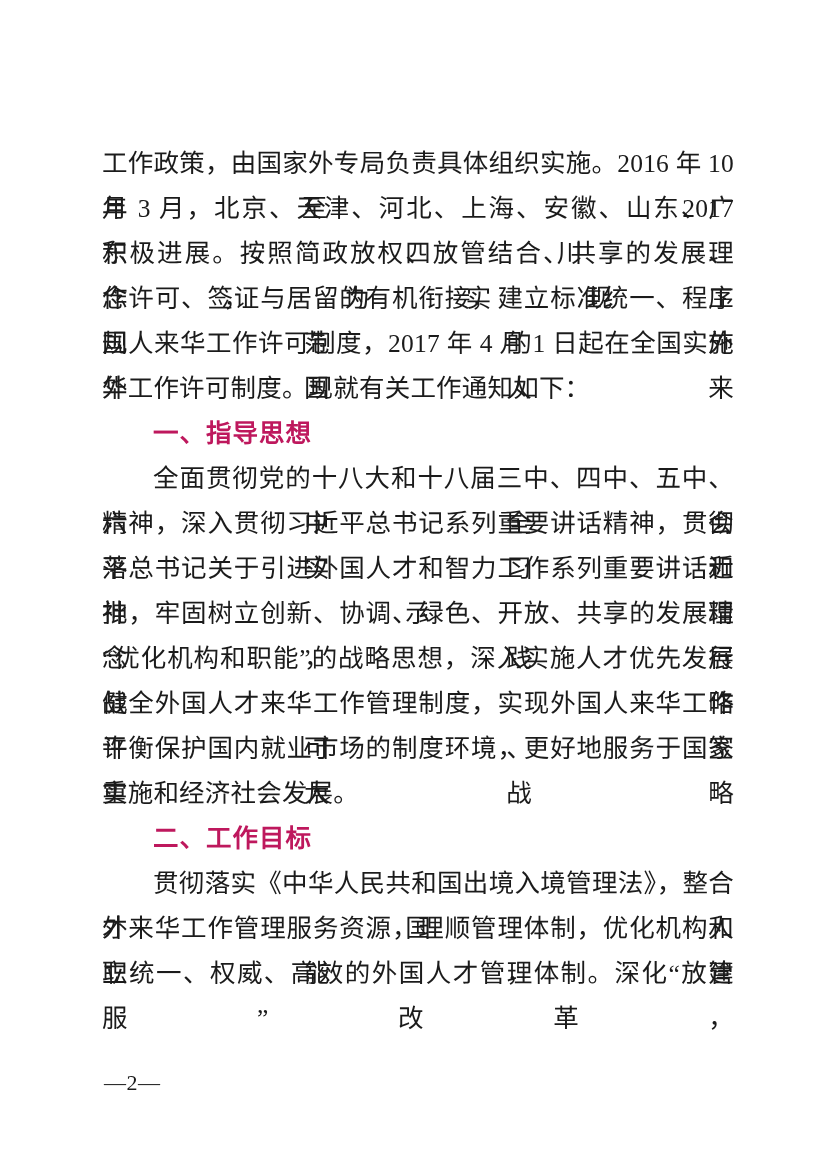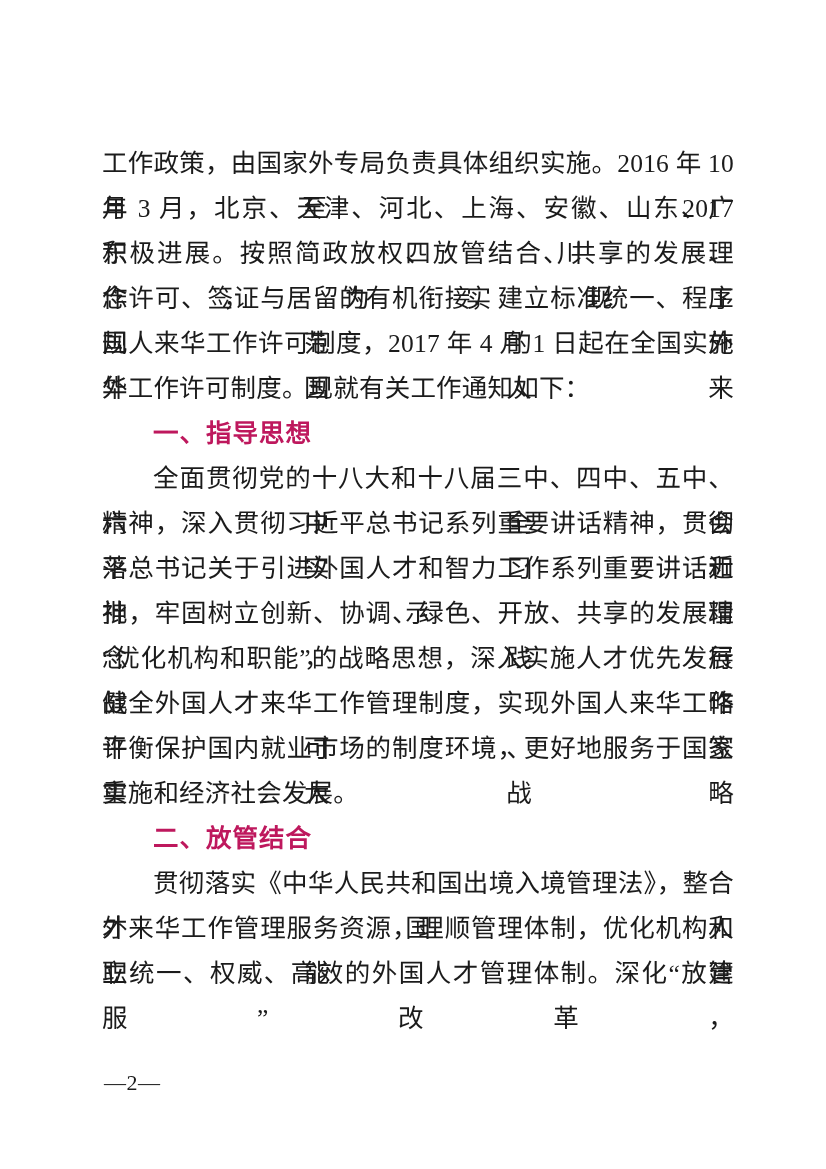--- a/index.html
+++ b/index.html
@@ -107,21 +107,21 @@
       <div class="line just indent">全面贯彻党的十八大和十八届三中、四中、五中、六中全会</div>
       <div class="line just">精神，深入贯彻习近平总书记系列重要讲话精神，贯彻落实习近</div>
       <div class="line just">平总书记关于引进外国人才和智力工作系列重要讲话和批示精</div>
       <div class="line just">神，牢固树立创新、协调、绿色、开放、共享的发展理念，践行</div>
       <div class="line just">“优化机构和职能”的战略思想，深入实施人才优先发展战略</div>
       <div class="line just">健全外国人才来华工作管理制度，实现外国人来华工作许可、签</div>
       <div class="line just">平衡保护国内就业市场的制度环境，更好地服务于国家重大战略</div>
       <div class="line last">实施和经济社会发展。</div>
     </div>
 
-    <div class="heading">二、放管结合</div>
+    <div class="heading">二、工作目标</div>
     <div>
       <div class="line just indent">贯彻落实《中华人民共和国出境入境管理法》，整合外国人</div>
       <div class="line just">才来华工作管理服务资源，理顺管理体制，优化机构和职能，建</div>
       <div class="line just">立统一、权威、高效的外国人才管理体制。深化“放管服”改革，</div>
     </div>
 
   </div>
 
   <div class="page-number">—2—</div>
 

